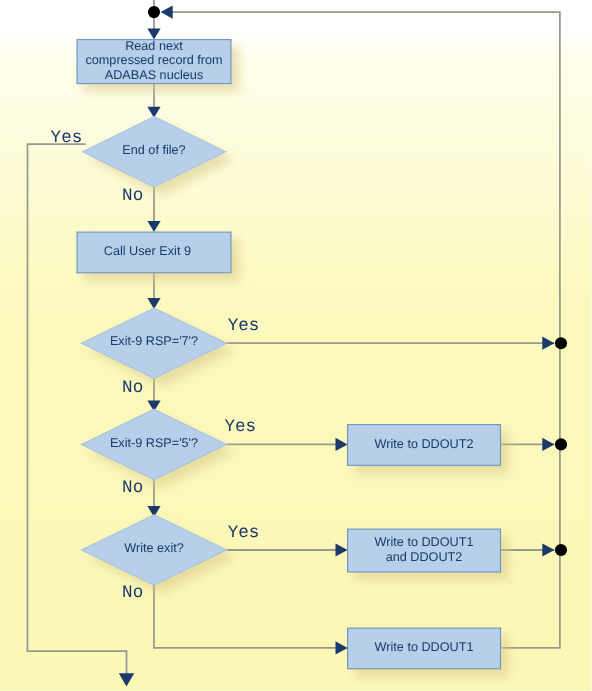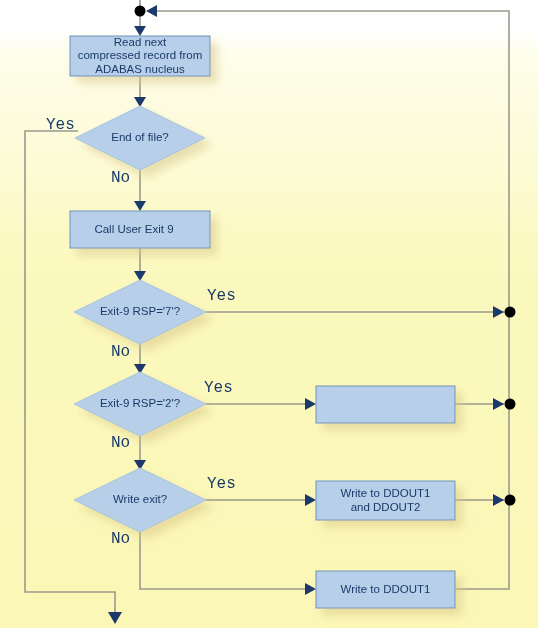--- a/index.html
+++ b/index.html
@@ -164,24 +164,25 @@
   <div class="node-label" style="left:70px; top:36px; width:140px; height:40px;">Read next
 compressed record from
 ADABAS nucleus</div>
 
   <div class="node-label" style="left:75px; top:106px; width:130px; height:64px;">End of file?</div>
 
   <div class="node-label" style="left:70px; top:211px; width:128px; height:37px;">Call User Exit 9</div>
 
   <div class="node-label" style="left:74px; top:280px; width:132px; height:64px;">Exit-9 RSP='7'?</div>
 
-  <div class="node-label" style="left:74px; top:372px; width:132px; height:64px;">Exit-9 RSP='2'?</div>
+  <div class="node-label" style="left:74px; top:372px; width:132px; height:64px;">Exit-9 RSP='5'?</div>
 
   <div class="node-label" style="left:74px; top:468px; width:132px; height:64px;">Write exit?</div>
 
+  <div class="node-label" style="left:316px; top:386px; width:139px; height:37px;">Write to DDOUT2</div>
 
   <div class="node-label" style="left:316px; top:481px; width:139px; height:39px;">Write to DDOUT1
 and DDOUT2</div>
 
   <div class="node-label" style="left:316px; top:571px; width:139px; height:37px;">Write to DDOUT1</div>
 
   <div class="edge-label" style="left:46px; top:119px;">Yes</div>
   <div class="edge-label" style="left:111px; top:172px;">No</div>
   <div class="edge-label" style="left:207px; top:290px;">Yes</div>
   <div class="edge-label" style="left:111px; top:346px;">No</div>

